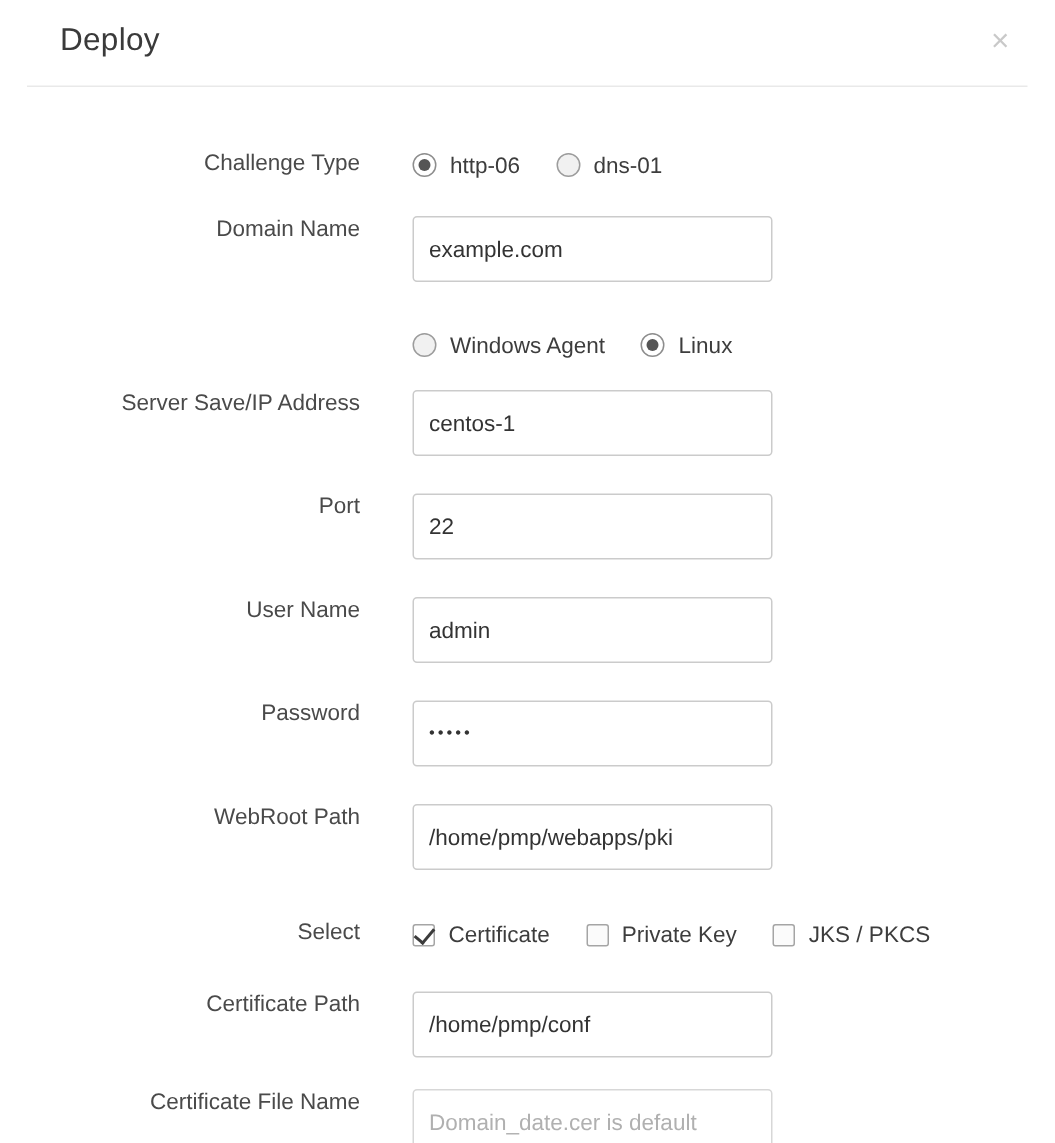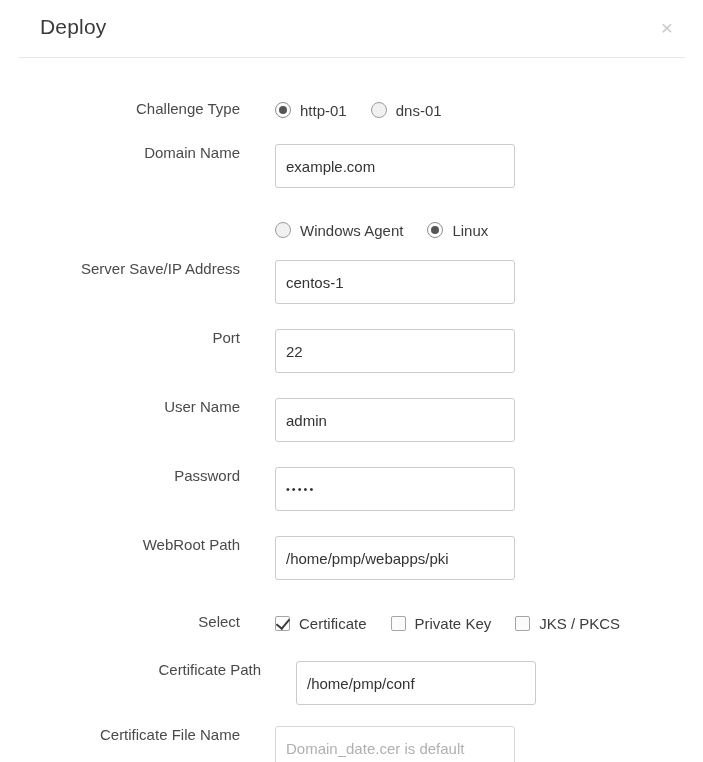--- a/index.html
+++ b/index.html
@@ -115,21 +115,21 @@
   <div class="dlg-close">×</div>
 </div>
 
 <div class="form">
 
   <div class="row">
     <span class="lbl">Challenge Type</span>
     <div class="ctrl">
       <span class="opt">
         <span class="radio" data-selected="true"></span>
-        <span class="opt-label">http-01</span>
+        <span class="opt-label">http-06</span>
       </span>
       <span class="opt">
         <span class="radio" data-selected="false"></span>
         <span class="opt-label">dns-01</span>
       </span>
     </div>
   </div>
 
   <div class="row input-row">
     <span class="lbl">Domain Name</span>
@@ -198,21 +198,21 @@
         <span class="checkbox" data-checked="false"></span>
         <span class="opt-label">Private Key</span>
       </span>
       <span class="opt">
         <span class="checkbox" data-checked="false"></span>
         <span class="opt-label">JKS / PKCS</span>
       </span>
     </div>
   </div>
 
-  <div class="row input-row" style="margin-bottom:21px;padding-left:21px;">
+  <div class="row input-row" style="margin-bottom:21px;">
     <span class="lbl">Certificate Path</span>
     <div class="ctrl">
       <input class="txt" type="text" value="/home/pmp/conf" style="">
     </div>
   </div>
 
   <div class="row input-row" style="margin-bottom:0;">
     <span class="lbl">Certificate File Name</span>
     <div class="ctrl">
       <input class="txt placeholder-only" type="text" placeholder="Domain_date.cer is default" style="">

